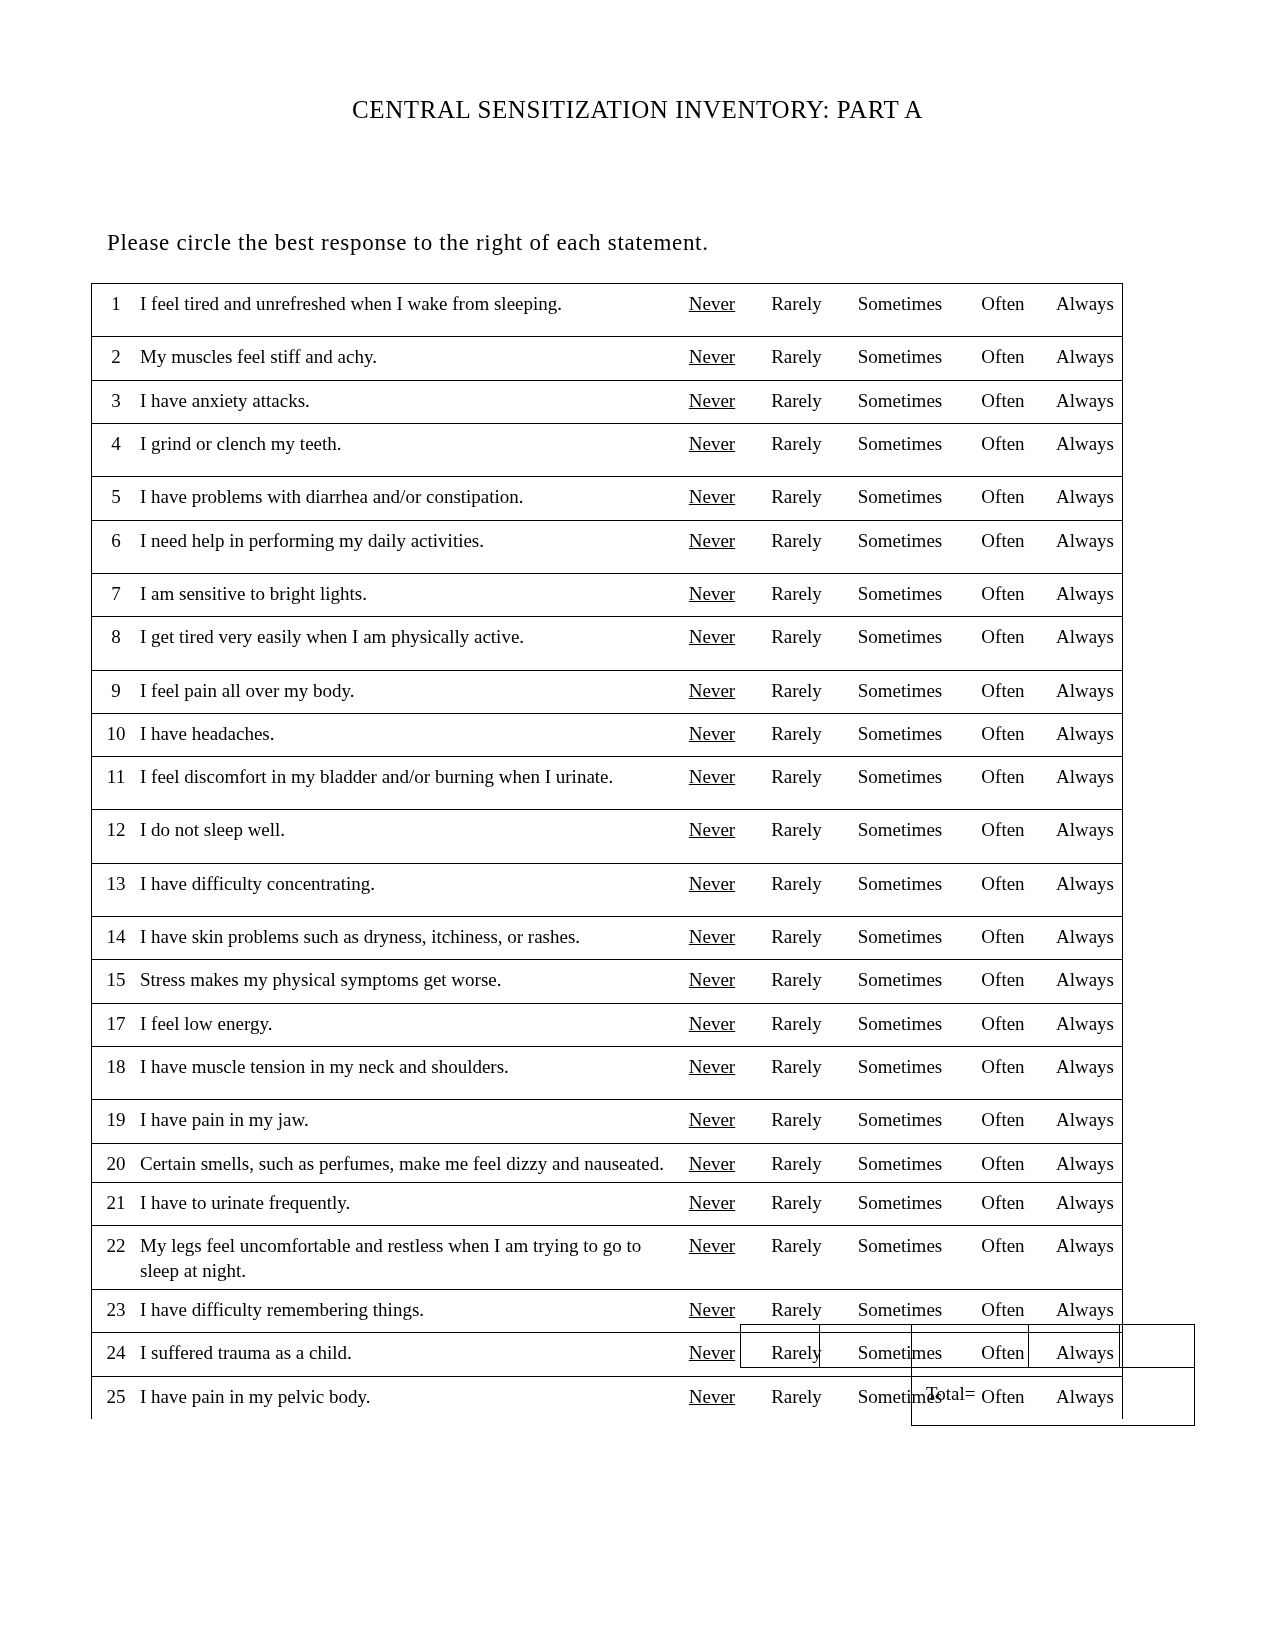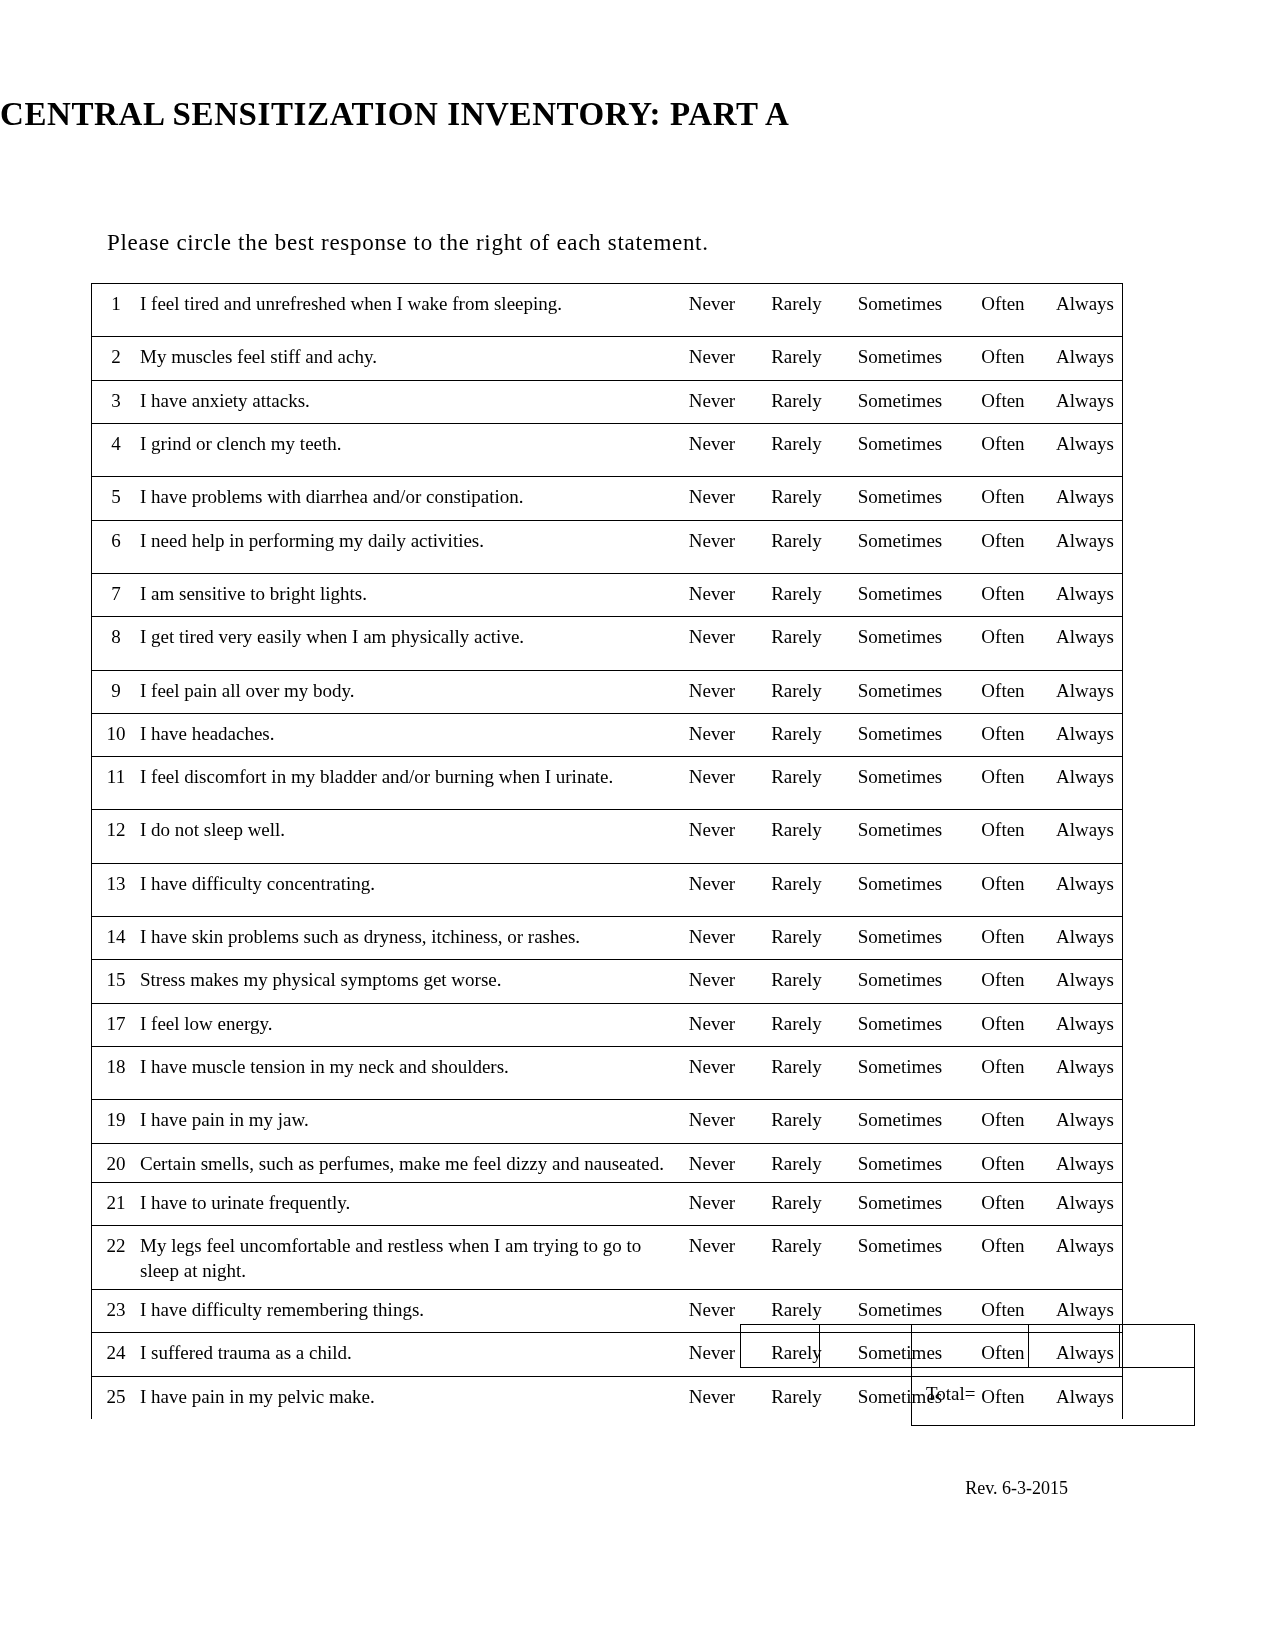--- a/index.html
+++ b/index.html
@@ -22,24 +22,24 @@
     position: relative;
     box-sizing: border-box;
   }
 
   
   .doc-title {
     position: absolute;
     top: 96px;
     left: 0;
     width: 1275px;
-    text-align: left;
-    font-size: 33px;
+    text-align: center;
+    font-size: 25px;
     letter-spacing: 0.6px;
-    font-weight: 700;
+    font-weight: 400;
   }
 
   
   .idline {
     position: absolute;
     top: 178px;
     left: 143px;
     width: 1000px;
     font-size: 20.5px;
     white-space: nowrap;
@@ -105,21 +105,21 @@
     padding-right: 6px;
     line-height: 1.28;
   }
   td.c-never, td.c-rarely, td.c-sometimes, td.c-often, td.c-always {
     text-align: center;
     padding-top: 8px;
     padding-bottom: 20px;
     line-height: 1.28;
     white-space: nowrap;
   }
-  td.c-never    { width: 78px; }
+  td.c-never    { width: 78px; text-decoration: underline; }
   td.c-rarely   { width: 91px; }
   td.c-sometimes{ width: 116px; }
   td.c-often    { width: 90px; }
   td.c-always   { width: 74px; }
 
   
   tr.tight td { padding-bottom: 10px; }
   tr.two-line td { padding-bottom: 6px; }
 
   
@@ -378,21 +378,21 @@
           <td class="c-num">24</td>
           <td class="c-stmt">I suffered trauma as a child.</td>
           <td class="c-never">Never</td>
           <td class="c-rarely">Rarely</td>
           <td class="c-sometimes">Sometimes</td>
           <td class="c-often">Often</td>
           <td class="c-always">Always</td>
         </tr>
         <tr class="item-row tight">
           <td class="c-num">25</td>
-          <td class="c-stmt">I have pain in my pelvic make.</td>
+          <td class="c-stmt">I have pain in my pelvic body.</td>
           <td class="c-never">Never</td>
           <td class="c-rarely">Rarely</td>
           <td class="c-sometimes">Sometimes</td>
           <td class="c-often">Often</td>
           <td class="c-always">Always</td>
         </tr>
       </tbody>
   </table>
 
   <table class="tally">
@@ -405,15 +405,14 @@
         <td class="blank-always"></td>
       </tr>
       <tr>
         <td class="spacer-left" style="border:0;"></td>
         <td class="spacer-left" style="border:0;"></td>
         <td class="total-cell" colspan="3">Total=</td>
       </tr>
     </tbody>
   </table>
 
-  <div class="revision">Rev. 6-3-2015</div>
 
 </div>
 
 </body></html>

